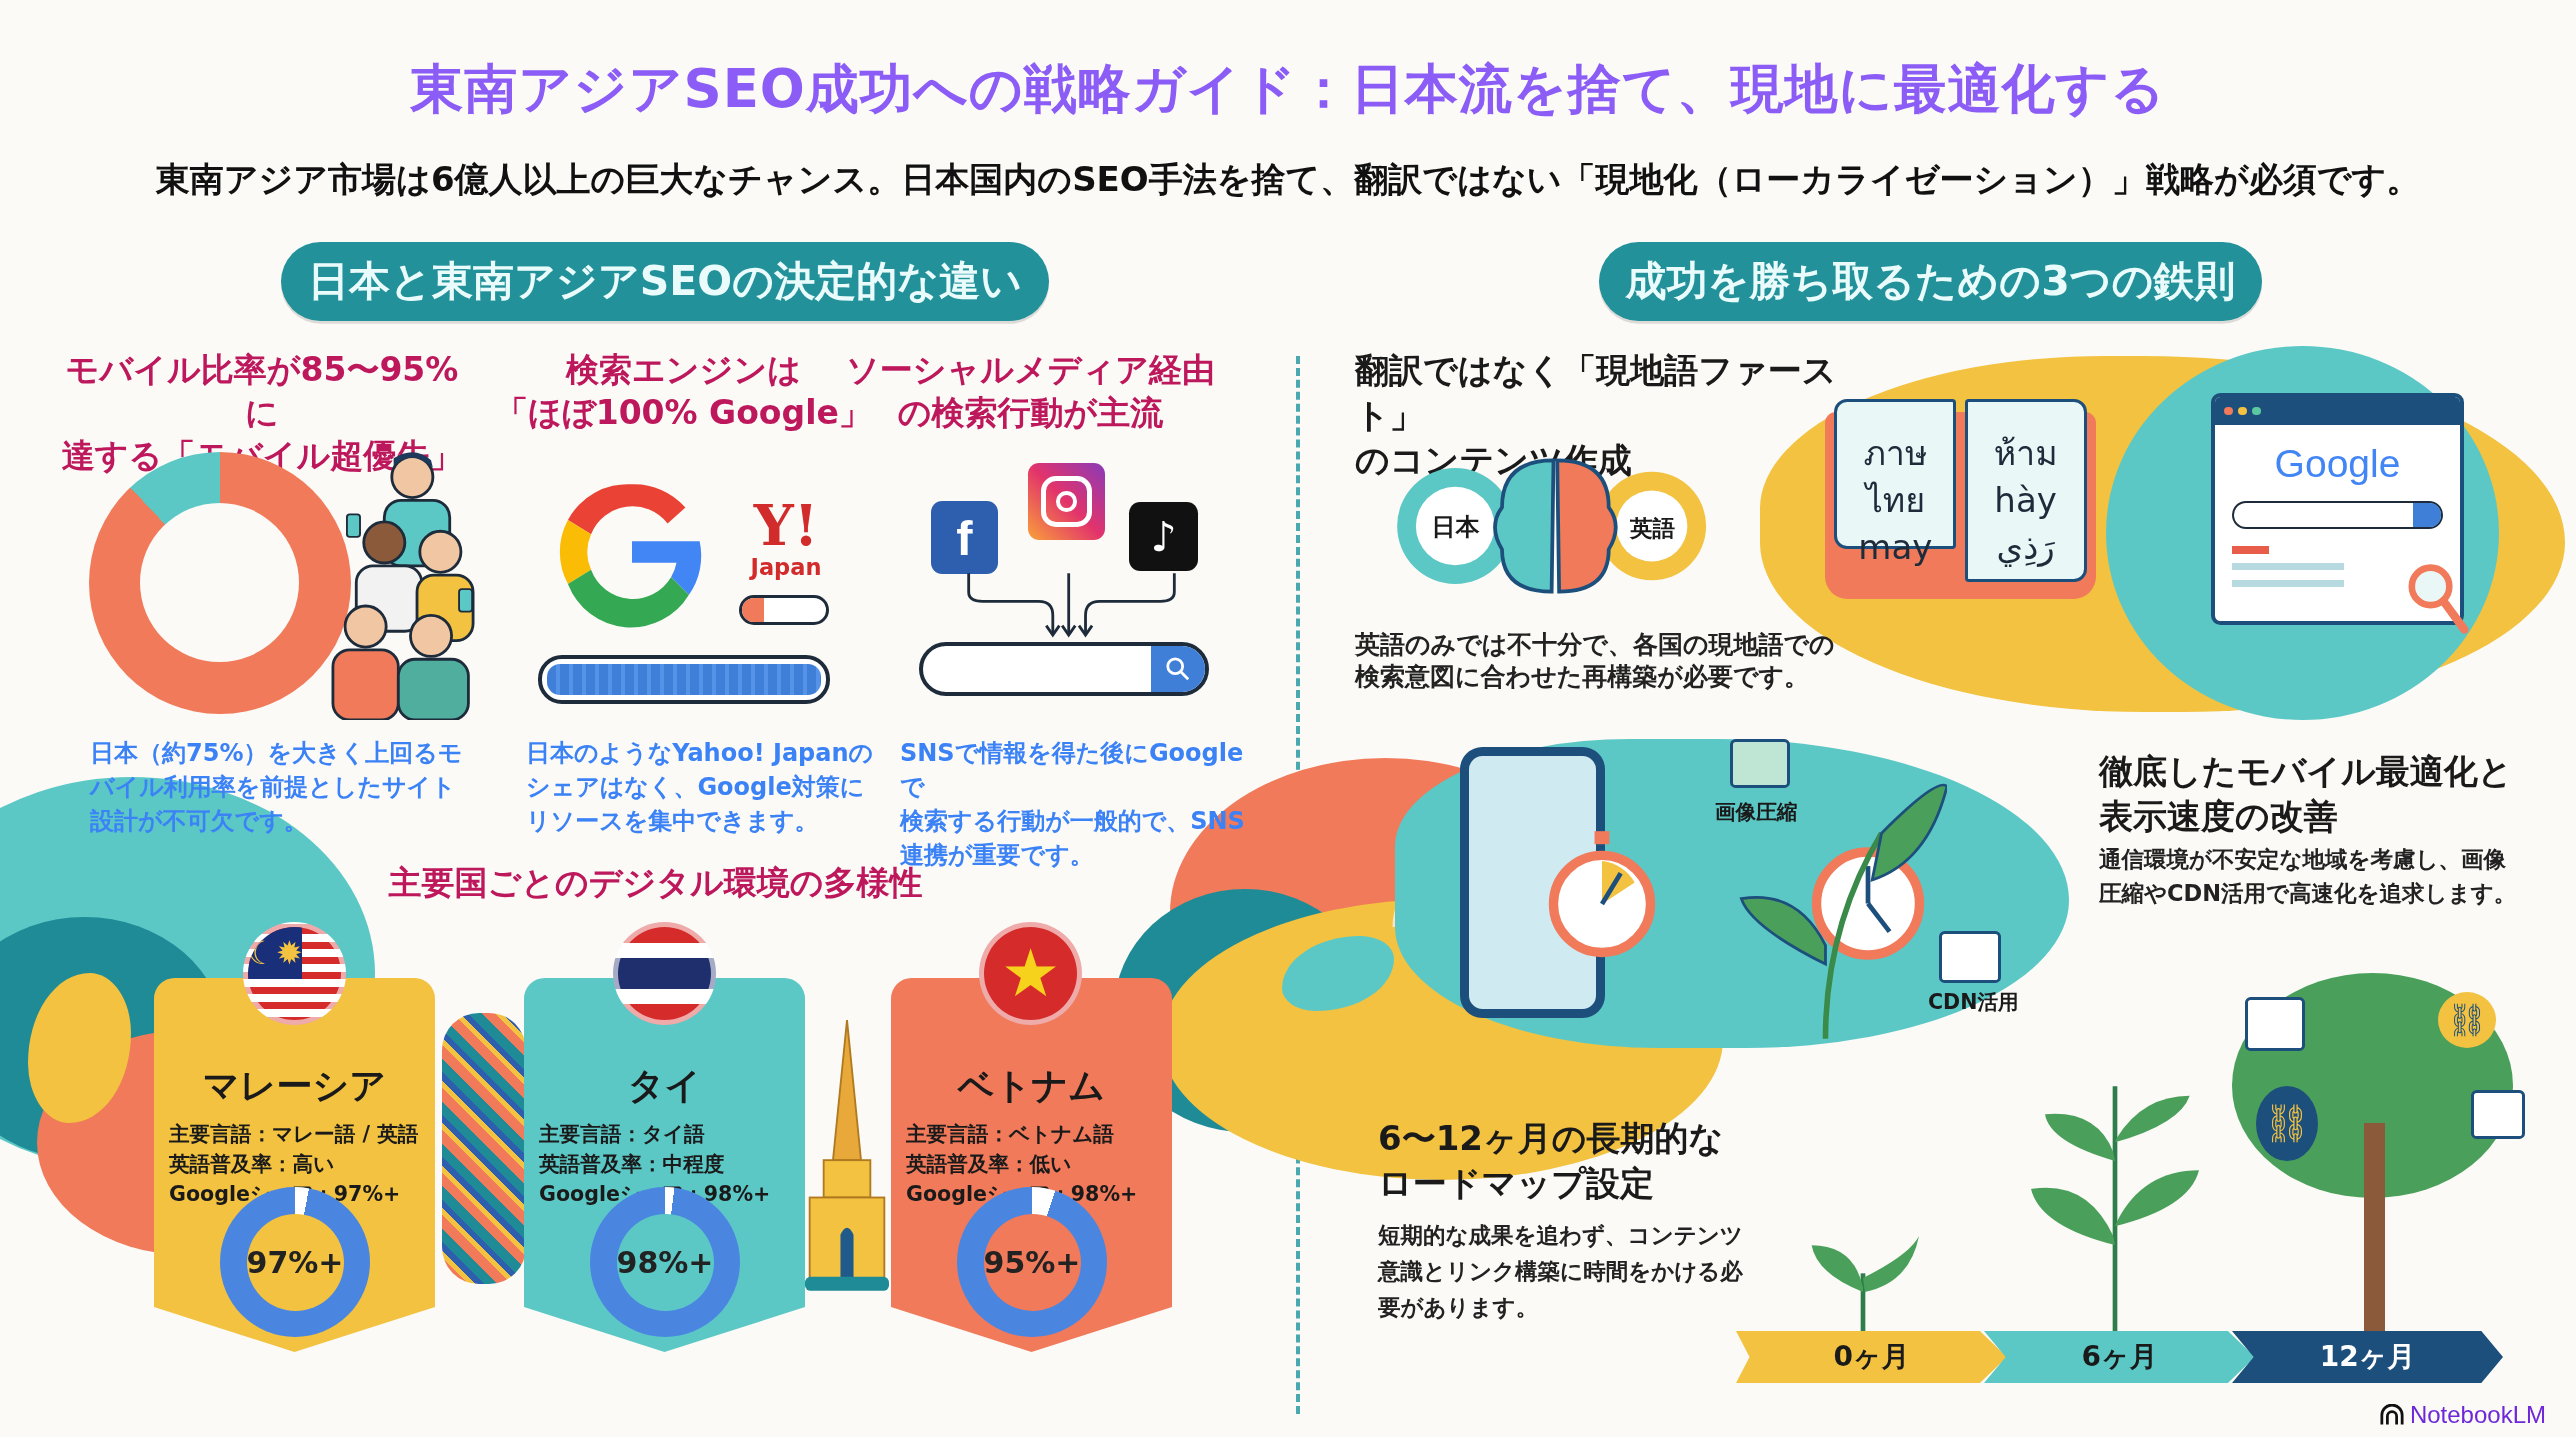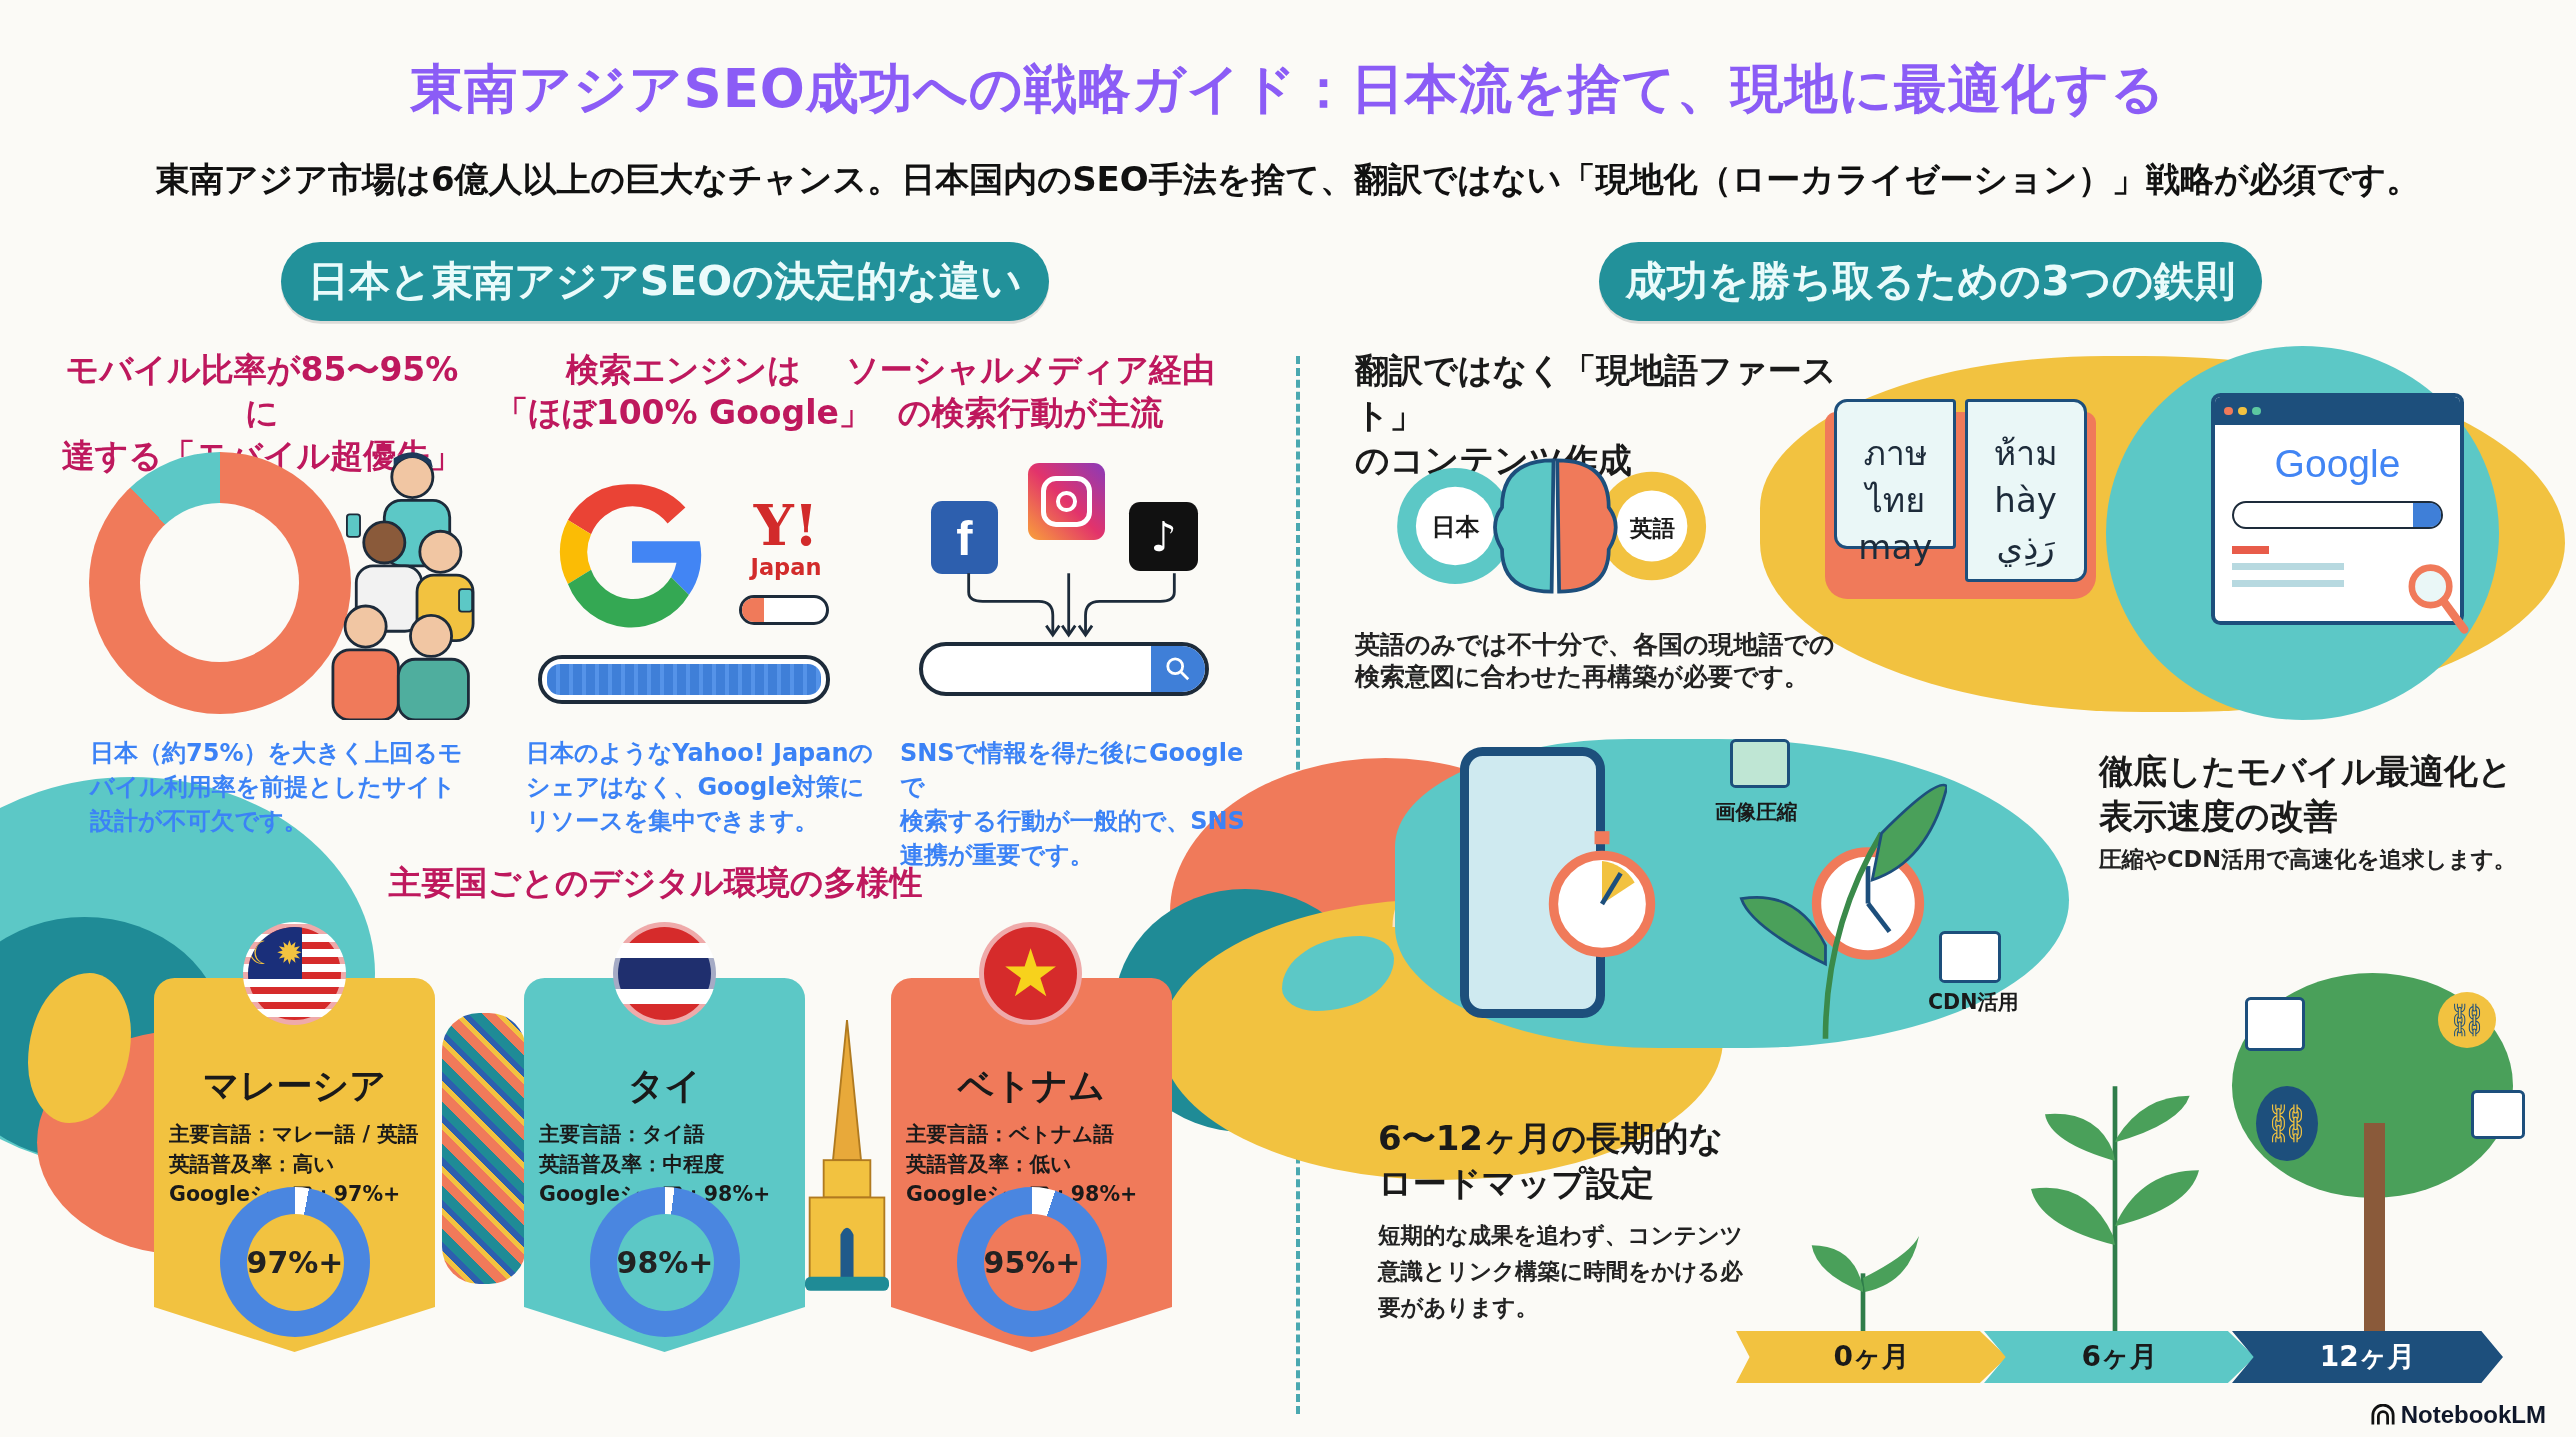--- a/index.html
+++ b/index.html
@@ -68,22 +68,22 @@
   .search-bar {
     position: absolute; border: 4.7px solid #1d2b3a; border-radius: 28px; background: #fff;
     overflow: hidden;
   }
   .sns-icon {
     position: absolute; width: 67px; height: 73px; border-radius: 11.2px;
     display: flex; align-items: center; justify-content: center;
     color: #fff; font-weight: 800; font-size: 49px;
   }
   .notebook {
-    right: 30px; bottom: 9.4px; font-size: 24px; font-family: "Liberation Sans", sans-serif; color: #0f172a;
-    display: flex; align-items: center; gap: 5.6px; font-weight: bold;
+    right: 30px; bottom: 9.4px; font-size: 24px; font-family: "Liberation Sans", sans-serif; color: #6d28d9;
+    display: flex; align-items: center; gap: 5.6px;
   }
 </style>
 </head>
 <body>
 
 <div class="abs title">東南アジアSEO成功への戦略ガイド：日本流を捨て、現地に最適化する</div>
 <div class="abs subtitle">東南アジア市場は6億人以上の巨大なチャンス。日本国内のSEO手法を捨て、翻訳ではない「現地化（ローカライゼーション）」戦略が必須です。</div>
 
 <div class="abs pill" style="left:281px; top:242px; width:768px;">日本と東南アジアSEOの決定的な違い</div>
 <div class="abs pill" style="left:1599px; top:242px; width:663px;">成功を勝ち取るための3つの鉄則</div>
@@ -315,20 +315,21 @@
 </svg>
 <div class="abs" style="left:1730px; top:739px; width:60px; height:49px; background:#bfe6d4; border:3.7px solid #1d4f7c; border-radius:5.6px;"></div>
 <div class="abs" style="left:1715px; top:798px; font-size:20.6px; font-weight:700;">画像圧縮</div>
 <div class="abs" style="left:1939px; top:931px; width:62px; height:52px; background:#fff; border:3.7px solid #1d4f7c; border-radius:5.6px;"></div>
 <div class="abs" style="left:1928px; top:988px; font-size:20.6px; font-weight:700;">CDN活用</div>
 <div class="abs rule-head" style="left:2099px; top:749px; width:449px;">
   <div>徹底したモバイル最適化と</div>
   <div>表示速度の改善</div>
 </div>
 <div class="abs rule-desc" style="left:2099px; top:842px; width:468px; font-size:22.5px; line-height:34px;">
+  <div>通信環境が不安定な地域を考慮し、画像</div>
   <div>圧縮やCDN活用で高速化を追求します。</div>
 </div>
 
 <div class="abs rule-head" style="left:1378px; top:1116px; width:431px;">
   <div>6〜12ヶ月の長期的な</div>
   <div>ロードマップ設定</div>
 </div>
 <div class="abs rule-desc" style="left:1378px; top:1217px; width:431px; font-size:22.5px; line-height:36px;">
   <div>短期的な成果を追わず、コンテンツ</div>
   <div>意識とリンク構築に時間をかける必</div>

